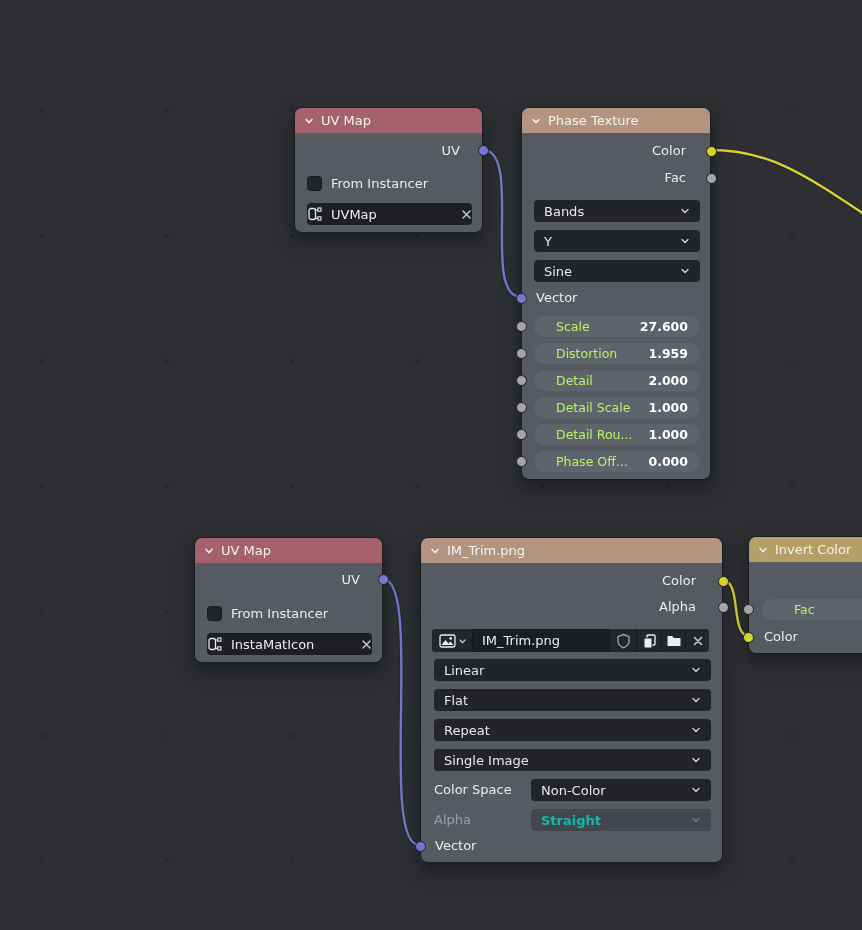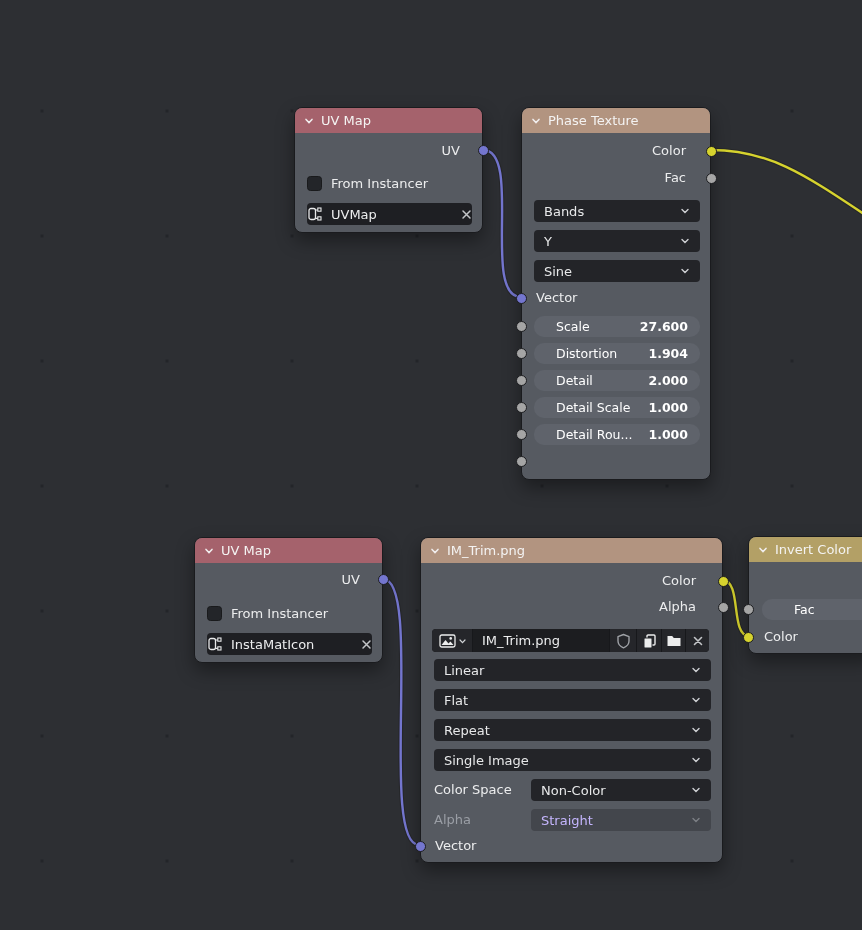--- a/index.html
+++ b/index.html
@@ -44,26 +44,26 @@
   .name-field {
     position:absolute; height:22px; background:#1e1f23; border-radius:4px;
     display:flex; align-items:center; padding:0 0; gap:8px;
   }
   .name-field .x { margin-left:auto; display:flex; }
   .dropdown {
     position:absolute; height:22px; background:#232428; border-radius:4px;
     display:flex; align-items:center; padding:0 10px; color:#e7e8e9;
   }
   .dropdown .dd-chev { margin-left:auto; display:flex; }
-  .dropdown.disabled { background:#43464c; color:#c4b5fd; }
+  .dropdown.disabled { background:#43464c; color:#14b8a6;font-weight:bold; }
   .param {
     position:absolute; height:21px; background:#5f636b; border-radius:10px;
     display:flex; align-items:center; padding:0 12px; font-size:12.5px;
   }
-  .param .p-label { padding-left:10px; flex:1; color:#ffffff; }
+  .param .p-label { padding-left:10px; flex:1; color:#bef264; }
   .param .p-value { color:#ffffff;font-weight:bold; }
   .img-row {
     position:absolute; height:23px; background:#17181b; border-radius:4px;
     display:flex; gap:1px; overflow:hidden; align-items:stretch;
   }
   .img-row .seg { display:flex; align-items:center; justify-content:center; background:#25262a; }
   .img-row .seg-name { background:#1c1d20; flex:1; justify-content:flex-start; padding:0 9px; }
   .muted { color:#9a9ea5; }
   svg { display:block; }
 </style>
@@ -163,38 +163,42 @@
     <div class="socket sock-vector" style="left:-6px; top:185px;"></div>
 
     <div class="socket sock-gray" style="left:-6px; top:213px;"></div>
     <div class="param" style="left:12px; top:208px; width:166px;">
       <span class="p-label">Scale</span>
       <span class="p-value">27.600</span>
     </div>
     <div class="socket sock-gray" style="left:-6px; top:240px;"></div>
     <div class="param" style="left:12px; top:235px; width:166px;">
       <span class="p-label">Distortion</span>
-      <span class="p-value">1.904</span>
+      <span class="p-value">1.959</span>
     </div>
     <div class="socket sock-gray" style="left:-6px; top:267px;"></div>
     <div class="param" style="left:12px; top:262px; width:166px;">
       <span class="p-label">Detail</span>
       <span class="p-value">2.000</span>
     </div>
     <div class="socket sock-gray" style="left:-6px; top:294px;"></div>
     <div class="param" style="left:12px; top:289px; width:166px;">
       <span class="p-label">Detail Scale</span>
       <span class="p-value">1.000</span>
     </div>
     <div class="socket sock-gray" style="left:-6px; top:321px;"></div>
     <div class="param" style="left:12px; top:316px; width:166px;">
       <span class="p-label">Detail Rou...</span>
       <span class="p-value">1.000</span>
     </div>
     <div class="socket sock-gray" style="left:-6px; top:348px;"></div>
+    <div class="param" style="left:12px; top:343px; width:166px;">
+      <span class="p-label">Phase Off...</span>
+      <span class="p-value">0.000</span>
+    </div>
   </div>
 
   <div class="node" style="left:194px; top:537px; width:189px; height:126px;">
     <div class="node-header hdr-input">
       <span>
         <svg width="10" height="10" viewBox="0 0 10 10">
             <path d="M2 3.4 L5 6.6 L8 3.4" stroke="#f1eeee" stroke-width="1.5" fill="none" stroke-linecap="round"></path>
           </svg>
       </span>
       <span>UV Map</span>

